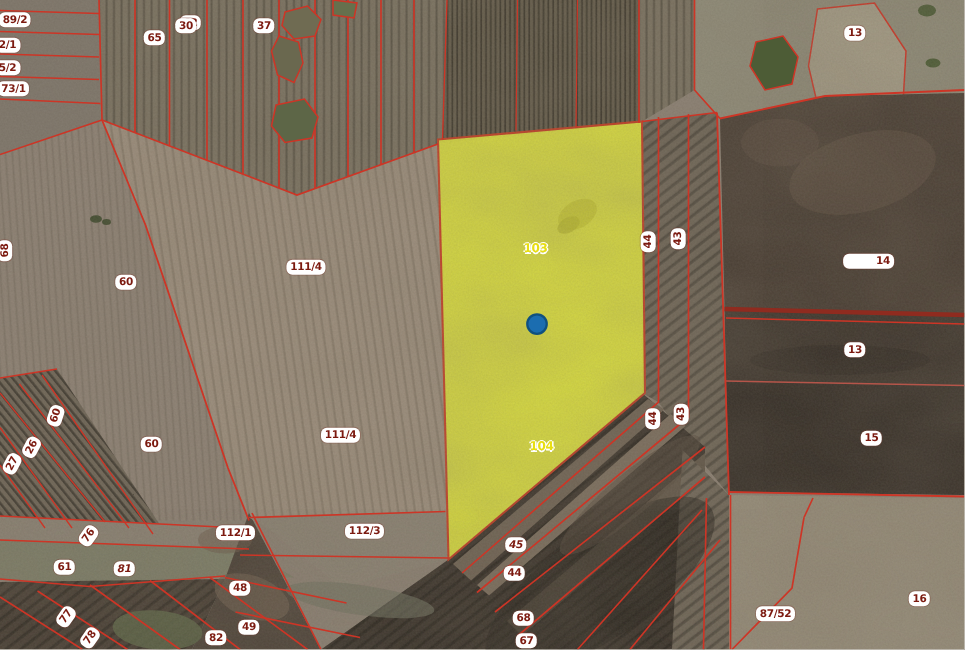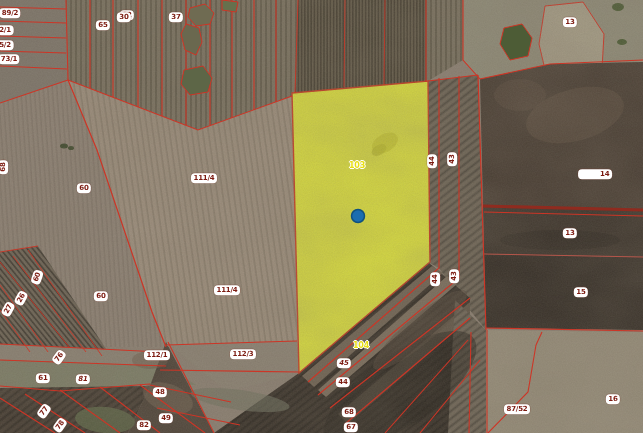--- a/index.html
+++ b/index.html
@@ -210,29 +210,29 @@
       <div class="lbl" style="left: 103px; top: 25px; transform: translate(-50%, -50%);">65</div>
       <div class="lbl" style="left: 124px; top: 17px; transform: translate(-50%, -50%);">30</div>
       <div class="lbl" style="left: 176px; top: 17px; transform: translate(-50%, -50%);">37</div>
       <div class="lbl" style="left: 570px; top: 22px; transform: translate(-50%, -50%);">13</div>
       <div class="lbl" style="left: 3px; top: 167px; transform: translate(-50%, -50%) rotate(-90deg);">68</div>
       <div class="lbl" style="left: 84px; top: 188px; transform: translate(-50%, -50%);">60</div>
       <div class="lbl" style="left: 204px; top: 178px; transform: translate(-50%, -50%);">111/4</div>
       <div class="lbl hl" style="left: 357px; top: 166px; transform: translate(-50%, -50%);">103</div>
       <div class="lbl" style="left: 432px; top: 161px; transform: translate(-50%, -50%) rotate(-90deg);">44</div>
       <div class="lbl" style="left: 452px; top: 159px; transform: translate(-50%, -50%) rotate(-90deg);">43</div>
-      <div class="lbl" style="left: 595px; top: 174px; transform: translate(-50%, -50%); padding-left: 22px;">14</div>
+      <div class="lbl" style="left: 579px; top: 174px; transform: translate(-50%, -50%); padding-left: 22px;">14</div>
       <div class="lbl" style="left: 570px; top: 233px; transform: translate(-50%, -50%);">13</div>
       <div class="lbl" style="left: 581px; top: 292px; transform: translate(-50%, -50%);">15</div>
       <div class="lbl" style="left: 37px; top: 277px; transform: translate(-50%, -50%) rotate(-72deg);">60</div>
       <div class="lbl" style="left: 21px; top: 298px; transform: translate(-50%, -50%) rotate(-62deg);">26</div>
       <div class="lbl" style="left: 8px; top: 309px; transform: translate(-50%, -50%) rotate(-62deg);">27</div>
       <div class="lbl" style="left: 101px; top: 296px; transform: translate(-50%, -50%);">60</div>
       <div class="lbl" style="left: 227px; top: 290px; transform: translate(-50%, -50%);">111/4</div>
-      <div class="lbl hl" style="left: 361px; top: 298px; transform: translate(-50%, -50%); margin-top: 48px;">104</div>
+      <div class="lbl hl" style="left: 361px; top: 298px; transform: translate(-50%, -50%);">104</div>
       <div class="lbl" style="left: 435px; top: 279px; transform: translate(-50%, -50%) rotate(-90deg);">44</div>
       <div class="lbl" style="left: 454px; top: 276px; transform: translate(-50%, -50%) rotate(-90deg);">43</div>
       <div class="lbl" style="left: 157px; top: 355px; transform: translate(-50%, -50%);">112/1</div>
       <div class="lbl" style="left: 243px; top: 354px; transform: translate(-50%, -50%);">112/3</div>
       <div class="lbl" style="left: 59px; top: 357px; transform: translate(-50%, -50%) rotate(-55deg);">76</div>
       <div class="lbl" style="left: 43px; top: 378px; transform: translate(-50%, -50%);">61</div>
       <div class="lbl" style="left: 83px; top: 379px; transform: translate(-50%, -50%); font-style: italic;">81</div>
       <div class="lbl" style="left: 344px; top: 363px; transform: translate(-50%, -50%); font-style: italic;">45</div>
       <div class="lbl" style="left: 343px; top: 382px; transform: translate(-50%, -50%);">44</div>
       <div class="lbl" style="left: 160px; top: 392px; transform: translate(-50%, -50%);">48</div>

